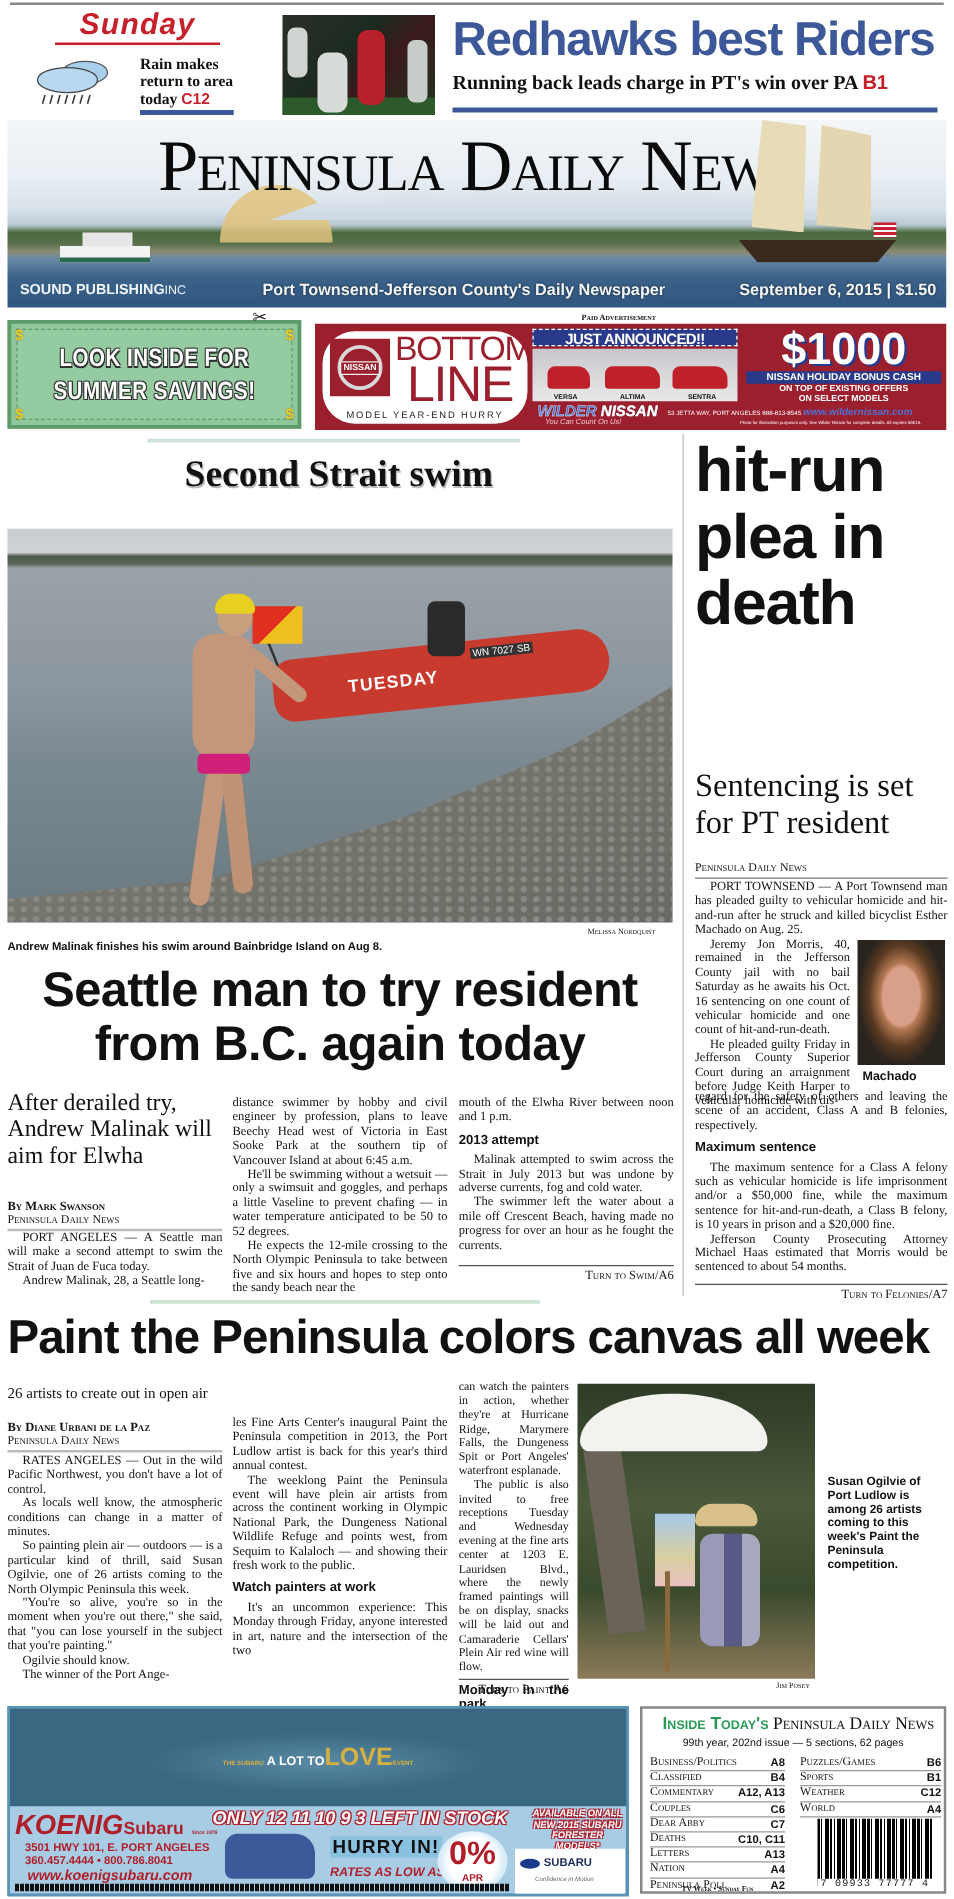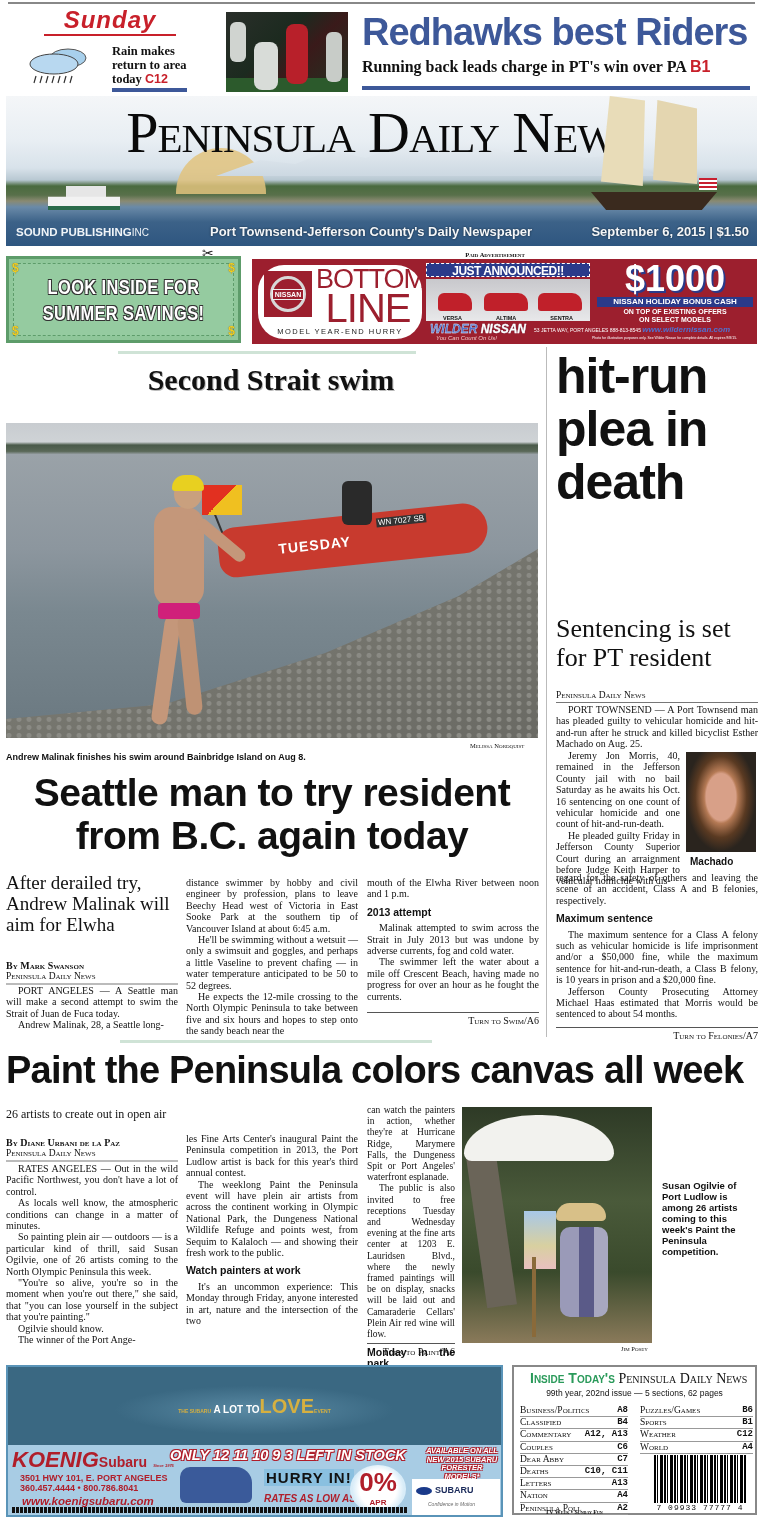--- a/index.html
+++ b/index.html
@@ -166,21 +166,21 @@
 
   
   .inside { left: 512px; top: 1365px; width: 245px; height: 150px; border: 2px solid #888; padding: 3px 16px; }
   .inside-title { font-variant: small-caps; font-size: 14px; line-height: 16px; text-align:center; white-space:nowrap; }
   .inside-title .green { color: #2a9a5a; font-family:"Liberation Sans",sans-serif; font-weight:bold; }
   .inside-issue { font-family:"Liberation Sans",sans-serif; font-size: 8.5px; text-align:center; margin: 1px 0 2px; }
   .idx-left { position:absolute; left: 6px; top: 38px; width: 108px; }
   .idx-right { position:absolute; left: 126px; top: 38px; width: 113px; }
   .idx-row { display:flex; justify-content: space-between; border-bottom: 1px solid #999; font-size: 9.5px; line-height: 11.2px; }
   .idx-row .lbl { font-variant: small-caps; }
-  .idx-row .pg { font-family:Liberation Mono, monospace; font-weight:bold; font-size: 9px; }
+  .idx-row .pg { font-family:Liberation Sans, sans-serif; font-weight:bold; font-size: 9px; }
   .tvweek { position:absolute; left: 6px; top: 142px; width: 108px; text-align:center; font-variant: small-caps; font-size: 6px; font-weight: bold; }
   .barcode { position:absolute; left: 140px; top: 88px; width: 92px; height: 54px; background: repeating-linear-gradient(90deg, #000 0 2px, #fff 2px 3px, #000 3px 4px, #fff 4px 6px, #000 6px 9px, #fff 9px 10px); }
   .barcode-num { position:absolute; left: 140px; top: 136px; width: 92px; background:#fff; font-family:"Liberation Mono",monospace; font-size: 8px; text-align:center; letter-spacing: 1px; }
 </style>
 </head>
 <body>
 
 <div class="abs topline"></div>
 <div class="abs sunday">Sunday</div>
 <svg class="abs cloud" viewBox="0 0 70 40">

